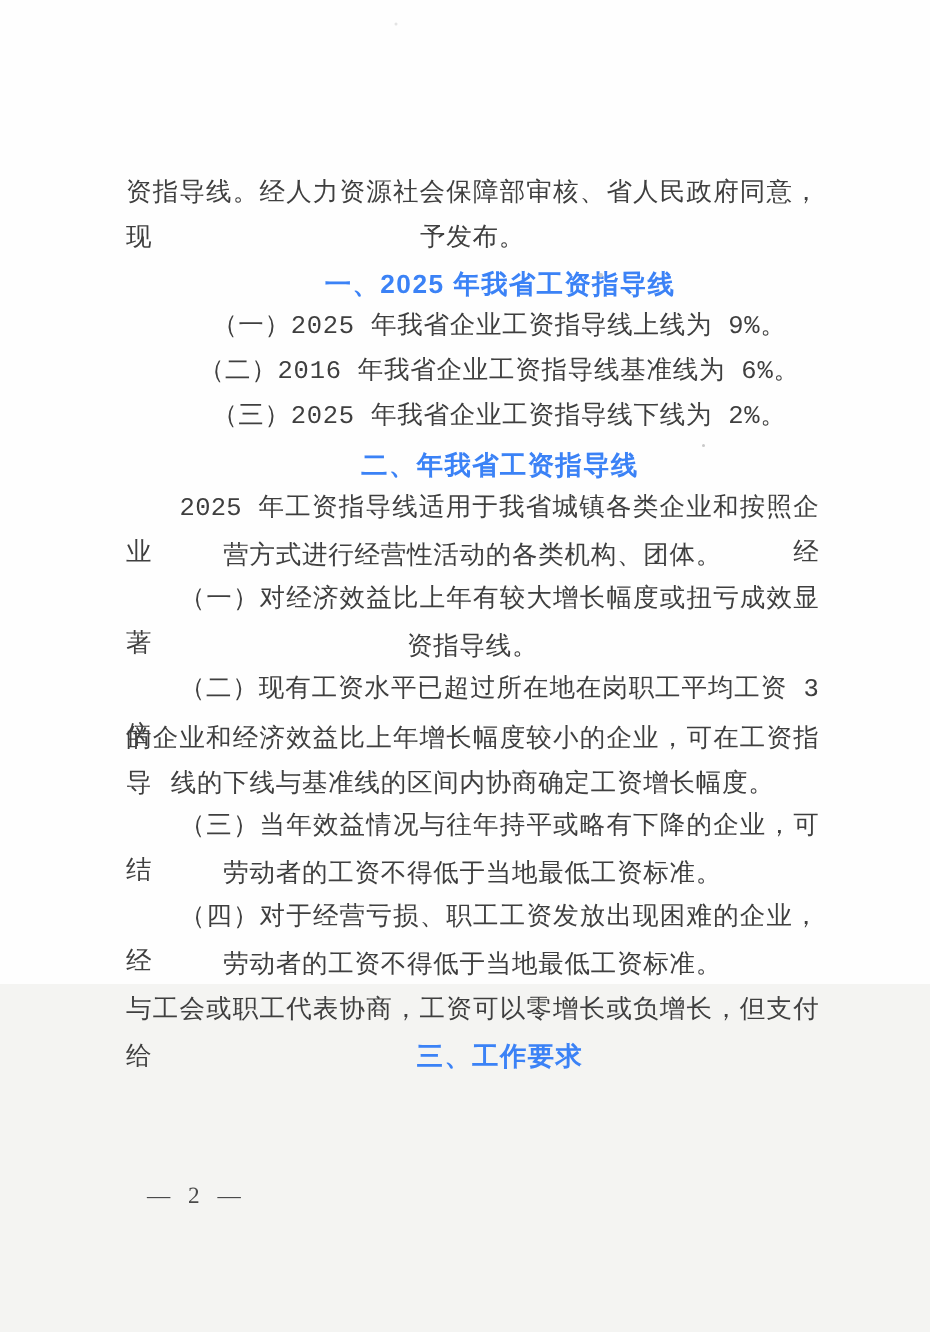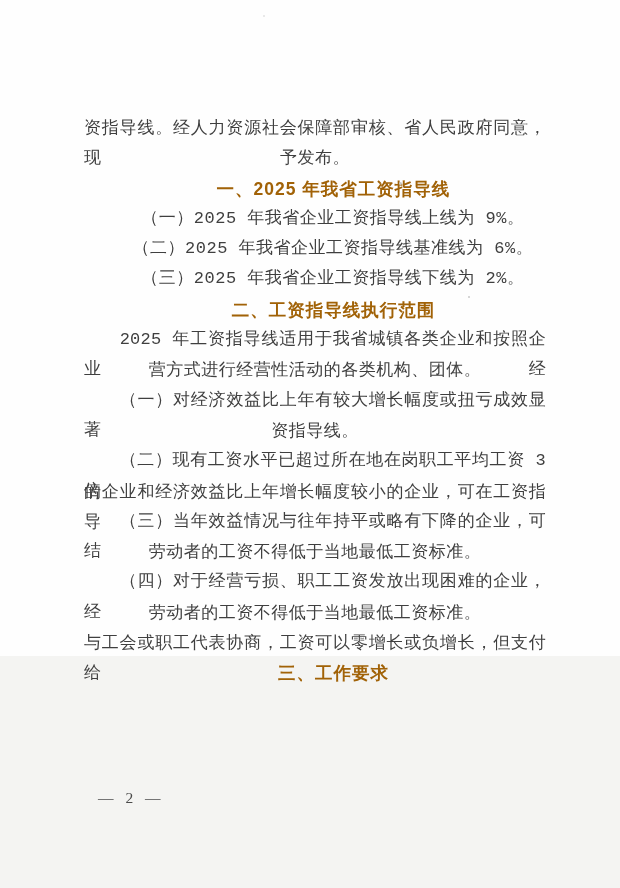--- a/index.html
+++ b/index.html
@@ -38,21 +38,21 @@
     text-align-last: justify;
     letter-spacing: 0.2px;
   }
   .ln.ind {
     text-indent: 2.1em;
     font-family: Liberation Mono, monospace;
   }
   .ln.head {
     font-family: "Liberation Sans", "DejaVu Sans", sans-serif;
     font-weight: bold;
-    color: #a16207;
+    color: #3b82f6;
     letter-spacing: 1px;
     font-size: 17.5px;
   }
   .page-number {
     position: absolute;
     left: 98px;
     top: 789px;
     font-size: 15.5px;
     color: #4a4a4a;
     letter-spacing: 4px;
@@ -70,29 +70,30 @@
 </head>
 <body>
 
 <div class="page">
 
   <div class="text-block">
     <div class="ln just">资指导线。经人力资源社会保障部审核、省人民政府同意，现</div>
     <div class="ln">予发布。</div>
     <div class="ln head ind">一、2025 年我省工资指导线</div>
     <div class="ln ind">（一）2025 年我省企业工资指导线上线为 9%。</div>
-    <div class="ln ind">（二）2025 年我省企业工资指导线基准线为 6%。</div>
+    <div class="ln ind">（二）2016 年我省企业工资指导线基准线为 6%。</div>
     <div class="ln ind">（三）2025 年我省企业工资指导线下线为 2%。</div>
-    <div class="ln head ind">二、工资指导线执行范围</div>
+    <div class="ln head ind">二、年我省工资指导线</div>
     <div class="ln ind just">2025 年工资指导线适用于我省城镇各类企业和按照企业经</div>
     <div class="ln">营方式进行经营性活动的各类机构、团体。</div>
     <div class="ln ind just">（一）对经济效益比上年有较大增长幅度或扭亏成效显著</div>
     <div class="ln">资指导线。</div>
     <div class="ln ind just">（二）现有工资水平已超过所在地在岗职工平均工资 3 倍</div>
     <div class="ln just">的企业和经济效益比上年增长幅度较小的企业，可在工资指导</div>
+    <div class="ln">线的下线与基准线的区间内协商确定工资增长幅度。</div>
     <div class="ln ind just">（三）当年效益情况与往年持平或略有下降的企业，可结</div>
     <div class="ln">劳动者的工资不得低于当地最低工资标准。</div>
     <div class="ln ind just">（四）对于经营亏损、职工工资发放出现困难的企业，经</div>
     <div class="ln">劳动者的工资不得低于当地最低工资标准。</div>
     <div class="ln just">与工会或职工代表协商，工资可以零增长或负增长，但支付给</div>
     <div class="ln head ind">三、工作要求</div>
   </div>
 
   <div class="page-number">— 2 —</div>
 

